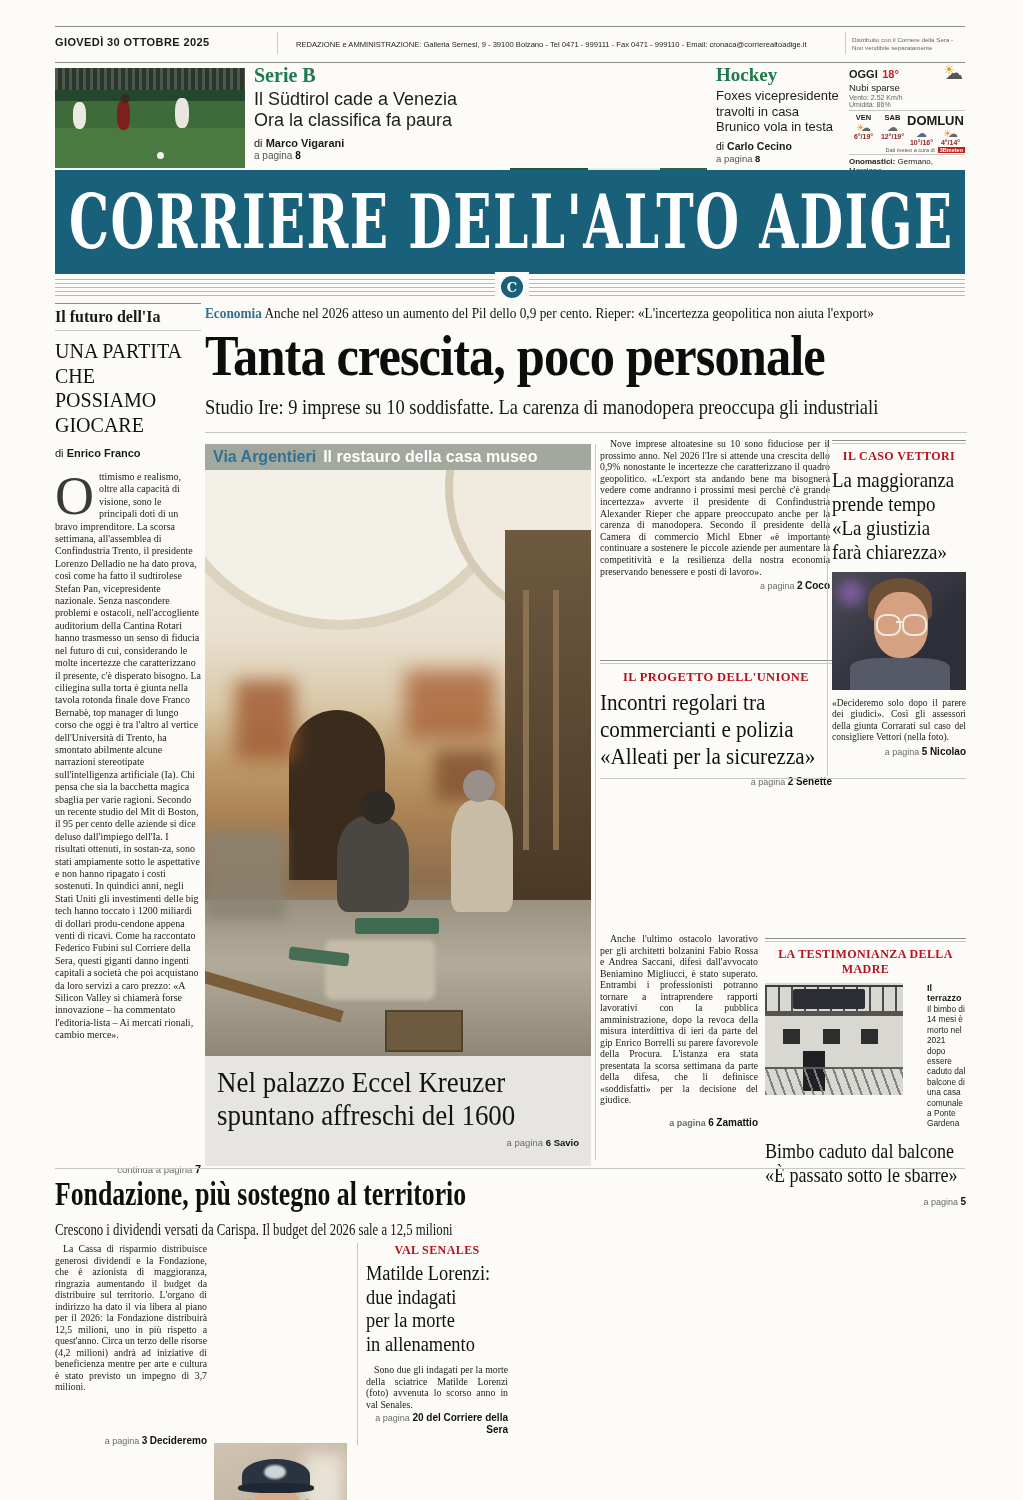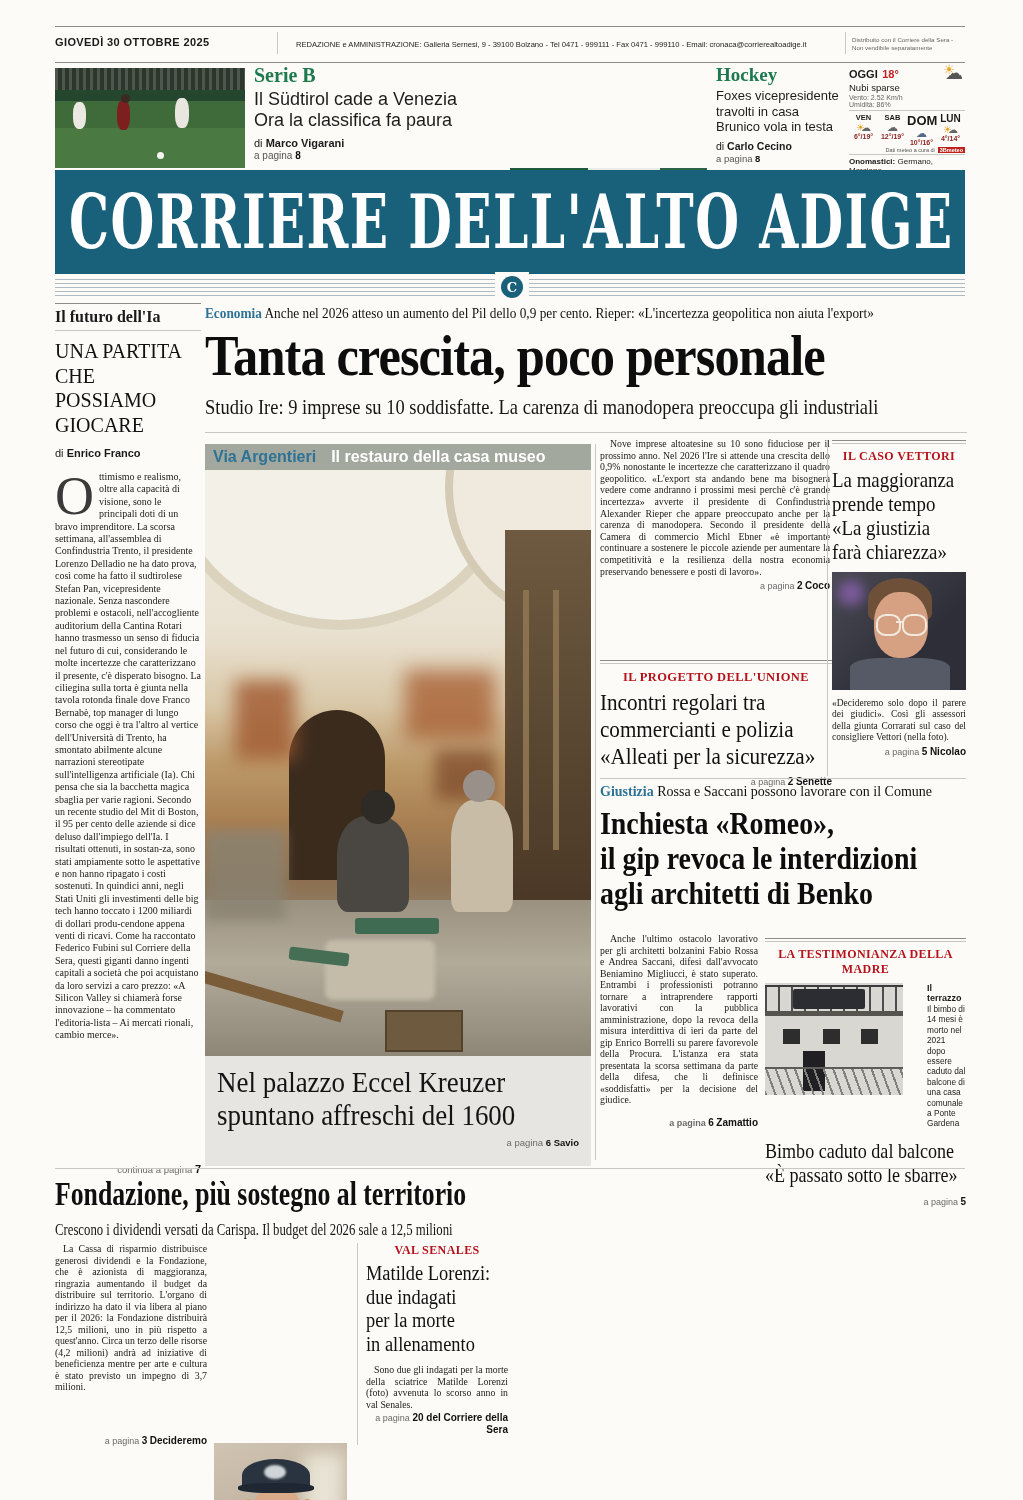--- a/index.html
+++ b/index.html
@@ -97,21 +97,21 @@
         <div style="font-size:7.5px;font-weight:bold;">SAB</div>
         <div style="font-size:11px;line-height:11px;color:#666;">☁</div>
         <div style="font-size:7px;font-weight:bold;color:#8a1f1f;">12°/19°</div>
       </div>
       <div style="width:25%;text-align:center;">
         <div style="font-size:13px;font-weight:bold;">DOM</div>
         <div style="font-size:11px;line-height:11px;color:#556a88;">☁</div>
         <div style="font-size:7px;font-weight:bold;color:#8a1f1f;">10°/16°</div>
       </div>
       <div style="width:25%;text-align:center;">
-        <div style="font-size:10px;font-weight:bold;">LUN</div>
+        <div style="font-size:13px;font-weight:bold;">LUN</div>
         <div style="font-size:10px;line-height:11px;"><span style="color:#e8a020;">☀</span><span style="color:#666;margin-left:-4px;">☁</span></div>
         <div style="font-size:7px;font-weight:bold;color:#8a1f1f;">4°/14°</div>
       </div>
     </div>
     <div style="display:flex;align-items:center;justify-content:flex-end;gap:3px;margin-top:1px;">
       <span style="font-size:5.5px;color:#555;">Dati meteo a cura di</span>
       <span style="font-size:5.5px;color:#fff;background:#c0201a;padding:0 2px;font-weight:bold;">3Bmeteo</span>
     </div>
     <div class="hl-light" style="margin-top:1px;"></div>
     <div style="font-size:8px;margin-top:2px;"><b>Onomastici: </b><span>Germano, Marciano</span></div>
@@ -140,21 +140,21 @@
   <div class="abs" style="left:205px;top:306px;width:762px;">
     <div class="sc nw serif" style="width:800px;transform:scaleX(0.95);font-size:14px;">
       <span class="k-blue">Economia</span><span style="color:#111;"> Anche nel 2026 atteso un aumento del Pil dello 0,9 per cento. Rieper: «L'incertezza geopolitica non aiuta l'export»</span>
     </div>
     <div class="sc nw headline-line" style="width:850px;transform:scaleX(0.9);font-size:56px;line-height:60px;letter-spacing:-1px;margin-top:4px;">Tanta crescita, poco personale</div>
     <div class="sc nw serif" style="width:910px;transform:scaleX(0.84);font-size:22px;color:#151515;margin-top:8px;">Studio Ire: 9 imprese su 10 soddisfatte. La carenza di manodopera preoccupa gli industriali</div>
   </div>
   <div class="abs hl-light" style="left:205px;top:432px;width:762px;"></div>
 
   <div class="abs" style="left:205px;top:444px;width:386px;">
-    <div style="height:26px;background:#a2a89e;display:flex;align-items:center;padding-left:8px;gap:8px;">
+    <div style="height:26px;background:#a2a89e;display:flex;align-items:center;padding-left:8px;">
       <span class="sans" style="font-size:16px;font-weight:bold;color:#2e7296;">Via Argentieri</span>
       <span class="sans" style="font-size:16px;font-weight:bold;color:#fff;margin-left:7px;">Il restauro della casa museo</span>
     </div>
     <div class="photo" style="width:386px;height:586px;">
       <div class="shape" style="inset:0;background:linear-gradient(180deg,#f0ece1 0%,#e9e1d0 28%,#d9c8a8 40%,#bd9a6a 50%,#a87f52 60%,#8d6f4e 70%,#93897a 80%,#9b9283 100%);"></div>
       <div class="shape" style="left:-40px;top:-160px;width:330px;height:300px;border-radius:50%;border:10px solid #dcd3bf;background:#f3f0e7;"></div>
       <div class="shape" style="left:240px;top:-120px;width:260px;height:260px;border-radius:50%;border:8px solid #d5cbb5;background:#efeadd;"></div>
       <div class="shape" style="left:300px;top:60px;width:86px;height:380px;background:linear-gradient(180deg,#6e5a40,#4a3826);"></div>
       <div class="shape" style="left:318px;top:120px;width:6px;height:260px;background:#8a7250;"></div>
       <div class="shape" style="left:348px;top:120px;width:6px;height:260px;background:#8a7250;"></div>
@@ -218,30 +218,20 @@
       <div class="shape" style="left:44px;top:42px;width:21px;height:18px;border:2px solid rgba(242,238,228,.95);border-radius:40%;"></div>
       <div class="shape" style="left:70px;top:42px;width:21px;height:18px;border:2px solid rgba(242,238,228,.95);border-radius:40%;"></div>
       <div class="shape" style="left:64px;top:49px;width:8px;height:2px;background:rgba(242,238,228,.95);"></div>
       <div class="shape" style="left:18px;top:86px;width:100px;height:32px;background:#555a66;border-radius:30% 30% 0 0;"></div>
     </div>
     <div class="body-just" style="font-size:9.5px;line-height:11.3px;margin-top:8px;">«Decideremo solo dopo il parere dei giudici». Così gli assessori della giunta Corrarati sul caso del consigliere Vettori (nella foto).</div>
     <div class="pageref" style="font-size:9px;margin-top:3px;"><span>a pagina </span><b style="font-size:10px;">5</b> <b style="font-size:10px;">Nicolao</b></div>
   </div>
 
   <div class="abs hl-light" style="left:600px;top:778px;width:366px;"></div>
-  <div class="abs" style="left:600px;top:784px;width:366px;">
-    <div class="nw serif" style="font-size:14px;">
-      <span class="k-blue">Giustizia</span><span style="color:#111;"> Rossa e Saccani possono lavorare con il Comune</span>
-    </div>
-    <div class="sc" style="width:410px;transform:scaleX(0.9);margin-top:6px;">
-      <div class="nw headline-line" style="font-size:31px;line-height:35px;font-weight:bold;">Inchiesta «Romeo»,</div>
-      <div class="nw headline-line" style="font-size:31px;line-height:35px;font-weight:bold;">il gip revoca le interdizioni</div>
-      <div class="nw headline-line" style="font-size:31px;line-height:35px;font-weight:bold;">agli architetti di Benko</div>
-    </div>
-  </div>
   <div class="abs" style="left:600px;top:933px;width:158px;">
     <div class="body-just" style="font-size:9.8px;line-height:11.5px;text-indent:10px;">Anche l'ultimo ostacolo lavorativo per gli architetti bolzanini Fabio Rossa e Andrea Saccani, difesi dall'avvocato Beniamino Migliucci, è stato superato. Entrambi i professionisti potranno tornare a intraprendere rapporti lavorativi con la pubblica amministrazione, dopo la revoca della misura interdittiva di ieri da parte del gip Enrico Borrelli su parere favorevole della Procura. L'istanza era stata presentata la scorsa settimana da parte della difesa, che li definisce «soddisfatti» per la decisione del giudice.</div>
     <div class="pageref" style="font-size:9px;margin-top:11px;font-weight:bold;"><span>a pagina </span><b style="font-size:10px;">6</b> <b style="font-size:10px;">Zamattio</b></div>
   </div>
 
   <div class="abs" style="left:765px;top:938px;width:201px;">
     <div class="hl"></div>
     <div class="hl-light" style="margin-top:2px;"></div>
     <div class="k-red" style="font-size:12px;margin-top:5px;">LA TESTIMONIANZA DELLA MADRE</div>
     <div style="display:flex;margin-top:6px;">

